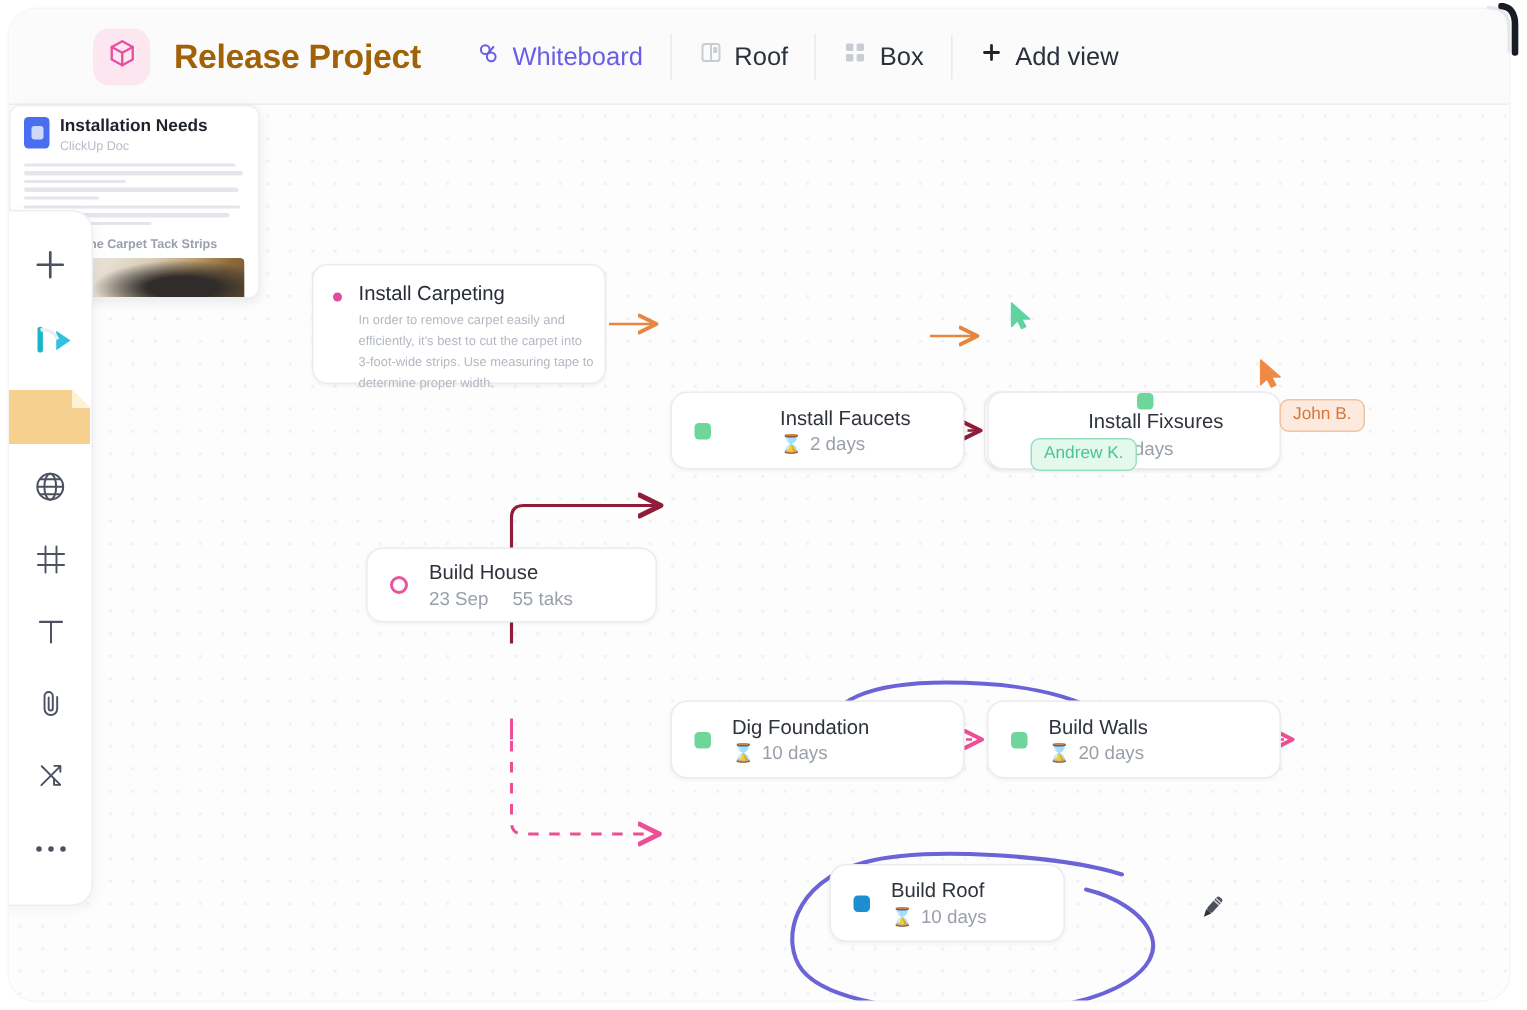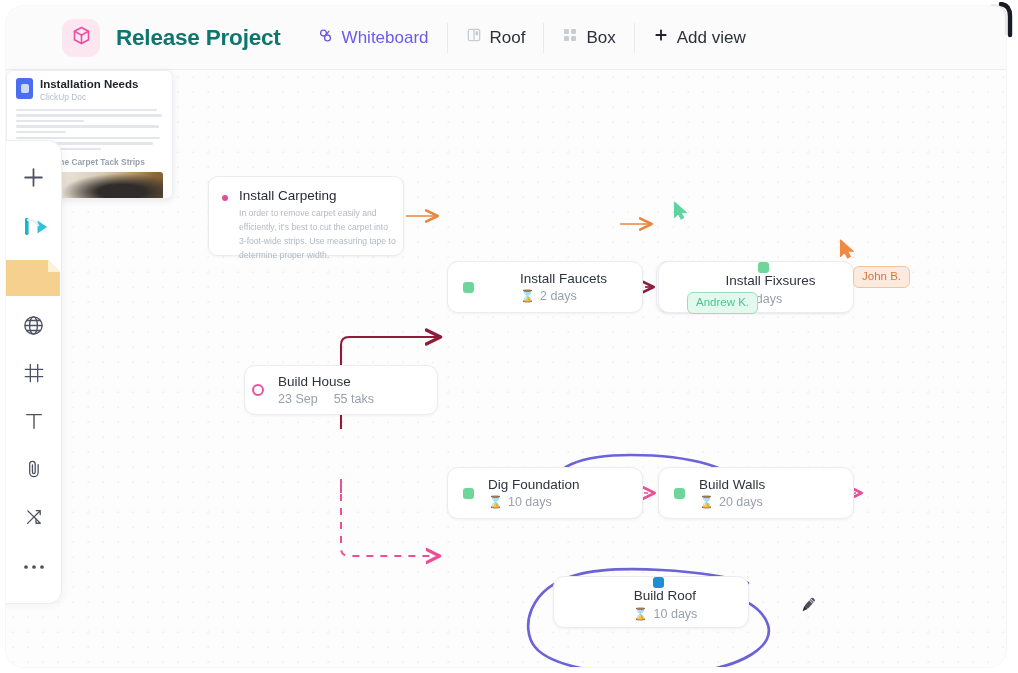--- a/index.html
+++ b/index.html
@@ -40,21 +40,21 @@
   .logo-box {
     width: 38px; height: 38px;
     border-radius: 11px;
     background: #fce7f1;
     display: flex; align-items: center; justify-content: center;
     flex: none;
   }
   .page-title {
     font-size: 22.5px;
     font-weight: 700;
-    color: #0f766e;
+    color: #a16207;
     margin-left: 16px;
     letter-spacing: -0.2px;
     white-space: nowrap;
   }
   .tabs { display: flex; align-items: center; margin-left: 18px; }
   .tab {
     display: flex; align-items: center; gap: 8px;
     padding: 4px 18px;
     font-size: 17px;
     color: #2b313a;
@@ -145,21 +145,21 @@
   .note-title { font-size: 13.5px; color: #272c35; }
   .note-text {
     font-size: 8.6px; color: #b3b8c2; line-height: 1.62;
     margin-top: 4px; width: 158px;
   }
 
   
   .house-card {
     left: 238px; top: 359px;
     width: 194px; height: 50px;
-    display: flex; align-items: center; padding-left: 7px;
+    display: flex; align-items: center; padding-left: 15px;
   }
   .house-ring {
     width: 12px; height: 12px; border-radius: 50%;
     border: 2px solid #e8559f; flex: none;
   }
   .house-meta { display: flex; gap: 16px; font-size: 12.5px; color: #9aa0ab; margin-top: 2px; }
 
   
   .doc-card {
     left: 444px; top: 103px;
@@ -405,21 +405,21 @@
         <span class="task-dot" style="background:#6fd69b"></span>
         <div class="task-body">
           <div class="task-title">Build Walls</div>
           <div class="task-meta">
             <span class="hourglass">⌛</span>
             <span>20 days</span>
           </div>
         </div>
       </div>
 
-      <div class="node task-card" style="left:547px; top:506px; width:196px;flex-direction:column;">
+      <div class="node task-card" style="left:547px; top:506px; width:157px;">
         <span class="task-dot" style="background:#1b8fd0"></span>
         <div class="task-body">
           <div class="task-title">Build Roof</div>
           <div class="task-meta">
             <span class="hourglass">⌛</span>
             <span>10 days</span>
           </div>
         </div>
       </div>
 

